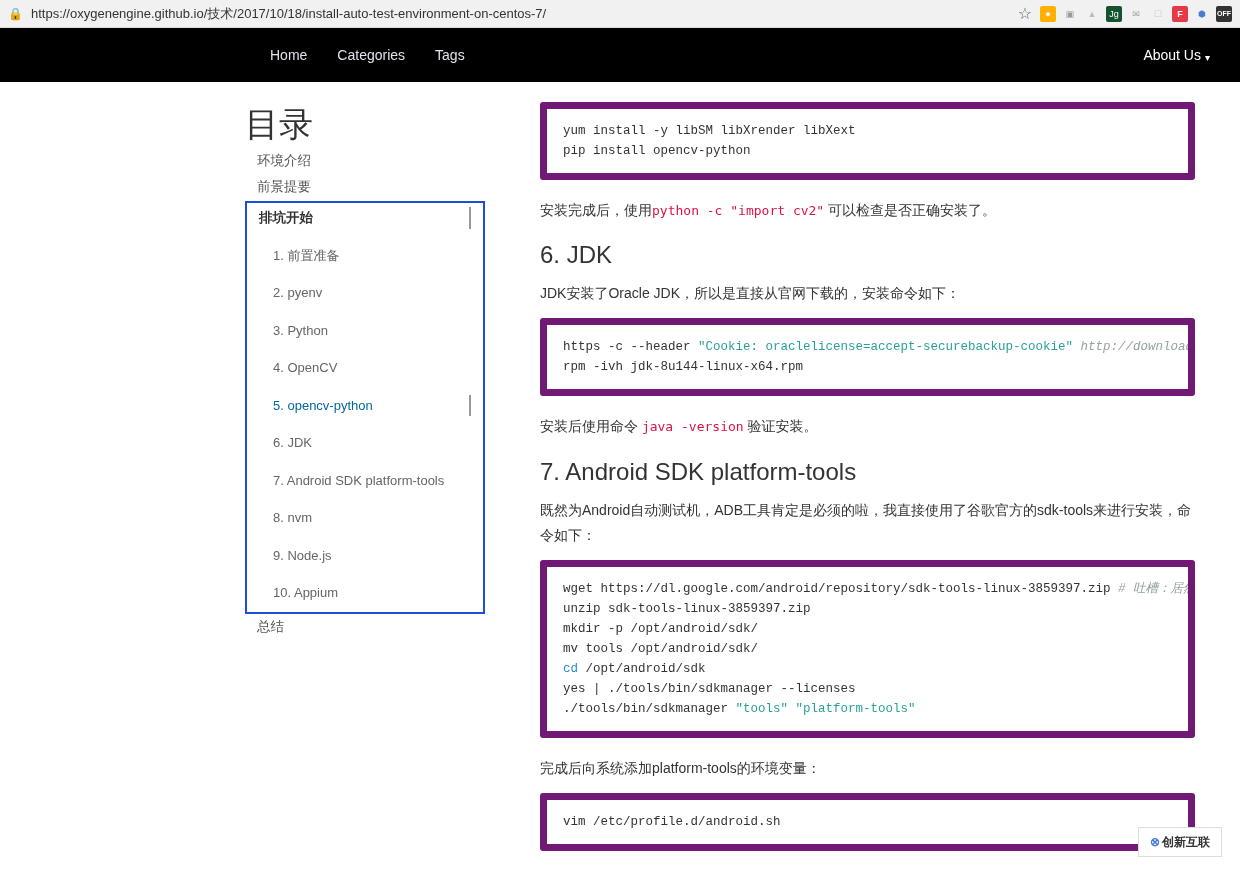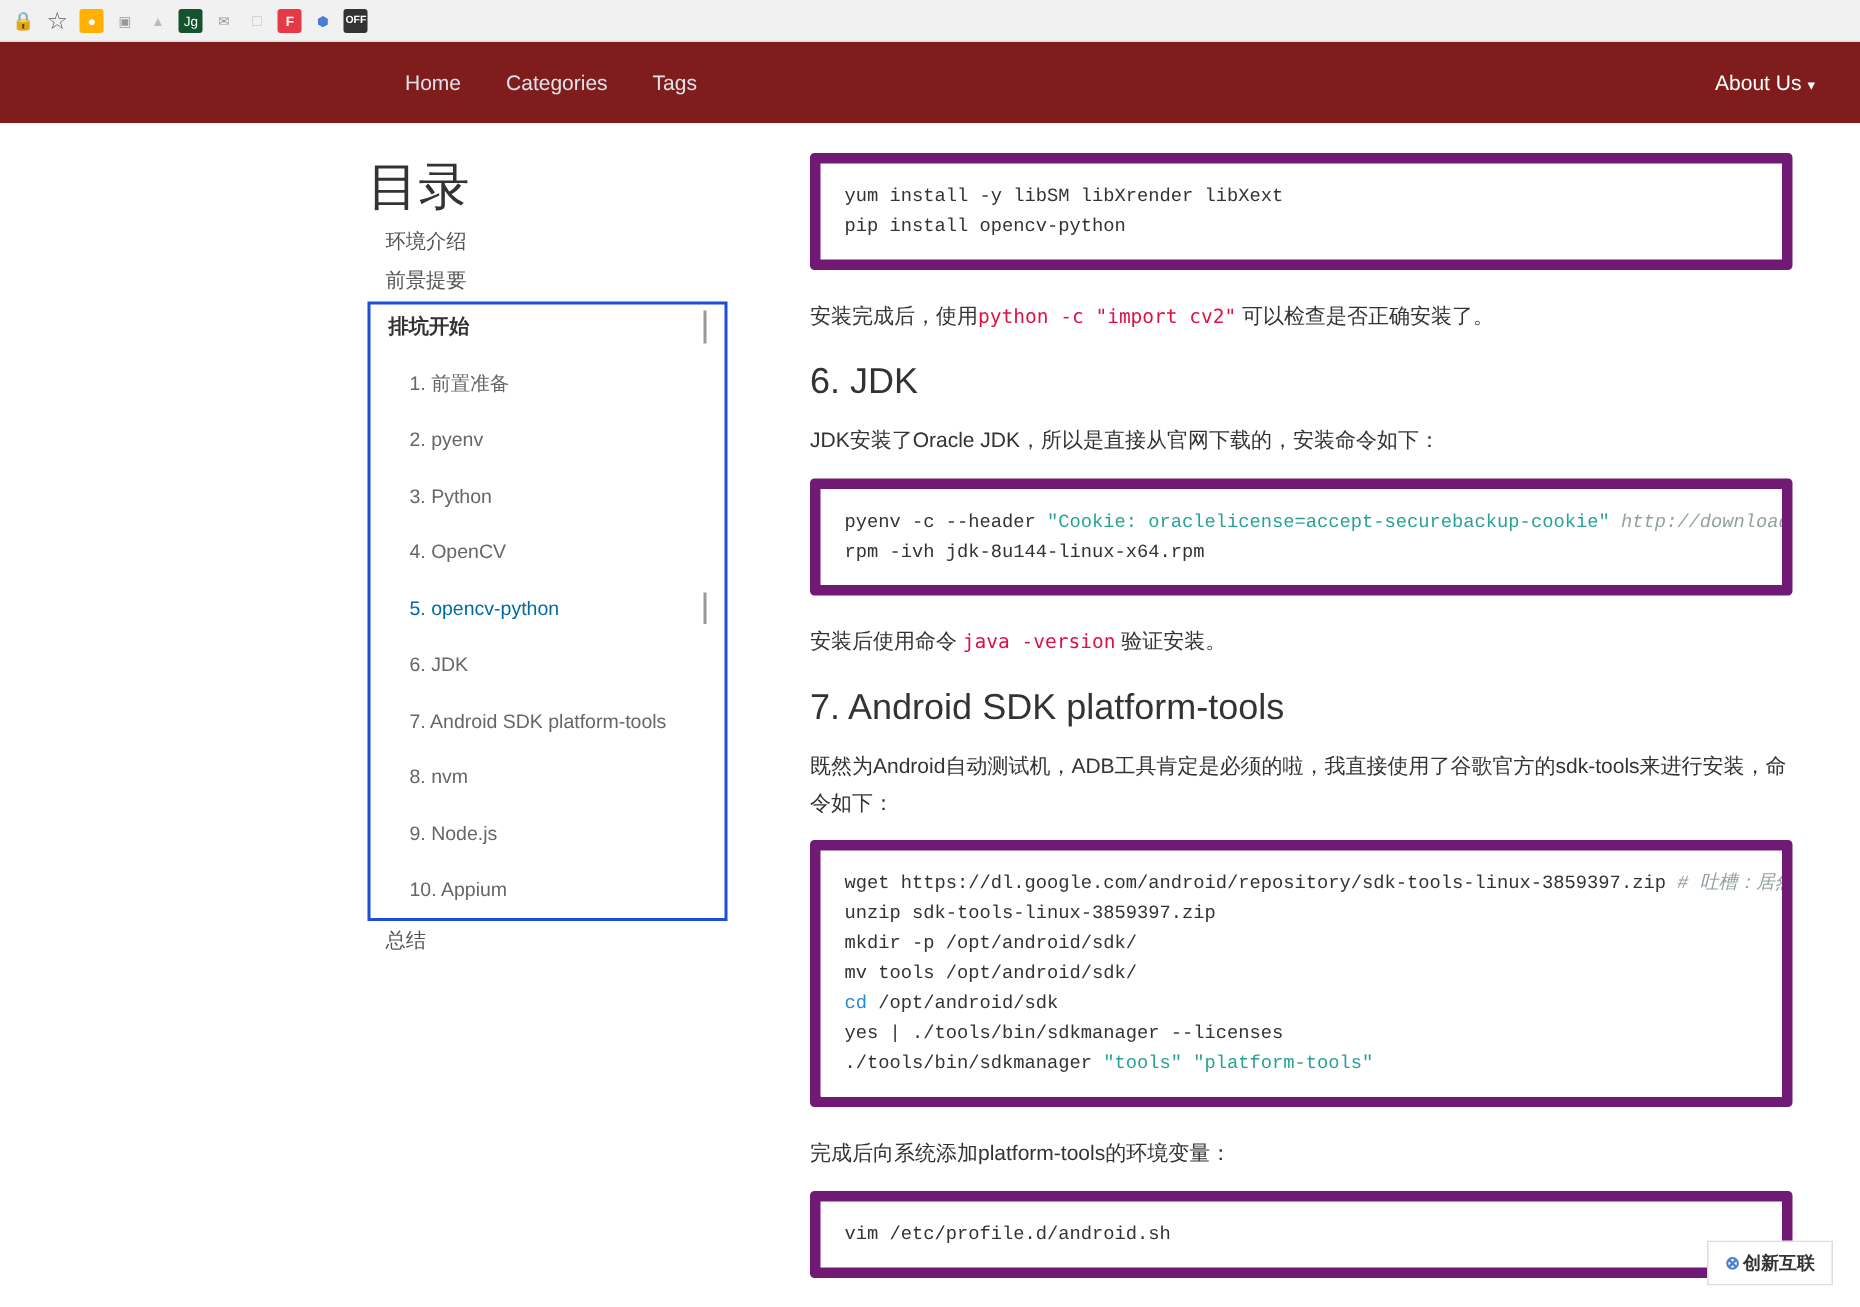--- a/index.html
+++ b/index.html
@@ -3,21 +3,21 @@
 <meta charset="utf-8">
 <style>
 * { margin: 0; padding: 0; box-sizing: border-box; }
 body { font-family: -apple-system, "Segoe UI", "Helvetica Neue", Arial, "PingFang SC", "Microsoft YaHei", sans-serif; font-size: 14px; color: #333; background: #fff; }
 .browser-bar { display: flex; align-items: center; height: 28px; background: #f1f1f1; border-bottom: 1px solid #ddd; padding: 0 8px; gap: 8px; }
 .lock-icon { color: #5f6368; font-size: 12px; }
 .url-text { flex: 1; color: #333; font-size: 13px; }
 .star-icon { color: #5f6368; font-size: 16px; }
 .ext-icons { display: flex; gap: 6px; align-items: center; }
 .ext-icon { width: 16px; height: 16px; display: inline-flex; align-items: center; justify-content: center; font-size: 9px; border-radius: 2px; }
-.nav-bar { height: 54px; background: #7f1d1d; display: flex; align-items: center; padding: 0 30px; color: #fff; }
+.nav-bar { height: 54px; background: #000000; display: flex; align-items: center; padding: 0 30px; color: #fff; }
 .nav-left { display: flex; gap: 30px; margin-left: 240px; }
 .nav-link { color: #dfe3ea; font-size: 14px; cursor: pointer; }
 .nav-right { margin-left: auto; display: flex; align-items: flex-end; gap: 4px; cursor: pointer; }
 .page { display: flex; }
 .sidebar { width: 485px; padding: 20px 0 0 0; }
 .sidebar-inner { padding-left: 245px; }
 .toc-title { font-size: 34px; font-weight: 400; color: #333; }
 .toc-highlight { border: 2px solid #1d4ed8; padding: 2px 0 6px 0; position: relative; }
 .toc-item { padding: 3px 0 3px 12px; font-size: 13.5px; color: #555; cursor: pointer; line-height: 1.5; }
 .toc-item.level-2 { padding-left: 26px; font-size: 13px; color: #666; margin-top: 12px; }
@@ -33,20 +33,21 @@
 .para { font-size: 14px; line-height: 1.8; margin: 8px 0 12px 0; color: #333; }
 .inline-code { font-family: Consolas, Monaco, monospace; color: #d14; font-size: 13px; }
 h2.section { font-size: 24px; font-weight: 400; margin: 18px 0 12px 0; color: #333; }
 .logo-float { position: fixed; right: 18px; bottom: 14px; width: 84px; height: 30px; background: #fff; border: 1px solid #ddd; display: flex; align-items: center; justify-content: center; font-size: 12px; color: #333; font-weight: 600; }
 </style>
 </head>
 <body>
 
 <div class="browser-bar">
   <span class="lock-icon">🔒</span>
+  <span class="url-text">https://oxygenengine.github.io/技术/2017/10/18/install-auto-test-environment-on-centos-7/</span>
   <span class="star-icon">☆</span>
   <div class="ext-icons">
     <span class="ext-icon" style="background:#ffb000;color:#fff">●</span>
     <span class="ext-icon" style="color:#999">▣</span>
     <span class="ext-icon" style="color:#bbb">▲</span>
     <span class="ext-icon" style="background:#14532d;color:#fff">Jg</span>
     <span class="ext-icon" style="color:#999">✉</span>
     <span class="ext-icon" style="color:#ccc">☐</span>
     <span class="ext-icon" style="background:#e63946;color:#fff;font-weight:bold">F</span>
     <span class="ext-icon" style="color:#4a7cd4">⬢</span>
@@ -95,21 +96,21 @@
 
   <main class="main">
     <div class="code-block"><span>yum install -y libSM libXrender libXext</span>
 <span>pip install opencv-python</span></div>
 
     <p class="para"><span>安装完成后，使用</span><span class="inline-code">python -c "import cv2"</span><span> 可以检查是否正确安装了。</span></p>
 
     <h2 class="section">6. JDK</h2>
     <p class="para">JDK安装了Oracle JDK，所以是直接从官网下载的，安装命令如下：</p>
 
-    <div class="code-block"><span>pyenv -c --header </span><span class="c-cyan">"Cookie: oraclelicense=accept-securebackup-cookie"</span><span class="c-comment"> http://download.oracle.com/otn-pub/java/jdk/8u144-b01/090f390dda5b47b9b721c7dfaa008135/jdk-8u144-linux-x64.rpm</span>
+    <div class="code-block"><span>https -c --header </span><span class="c-cyan">"Cookie: oraclelicense=accept-securebackup-cookie"</span><span class="c-comment"> http://download.oracle.com/otn-pub/java/jdk/8u144-b01/090f390dda5b47b9b721c7dfaa008135/jdk-8u144-linux-x64.rpm</span>
 <span>rpm -ivh jdk-8u144-linux-x64.rpm</span></div>
 
     <p class="para"><span>安装后使用命令 </span><span class="inline-code">java -version</span><span> 验证安装。</span></p>
 
     <h2 class="section">7. Android SDK platform-tools</h2>
     <p class="para">既然为Android自动测试机，ADB工具肯定是必须的啦，我直接使用了谷歌官方的sdk-tools来进行安装，命令如下：</p>
 
     <div class="code-block"><span>wget https://dl.google.com/android/repository/sdk-tools-linux-3859397.zip </span><span class="c-comment"># 吐槽：居然改墙</span>
 <span>unzip sdk-tools-linux-3859397.zip</span>
 <span>mkdir -p /opt/android/sdk/</span>

